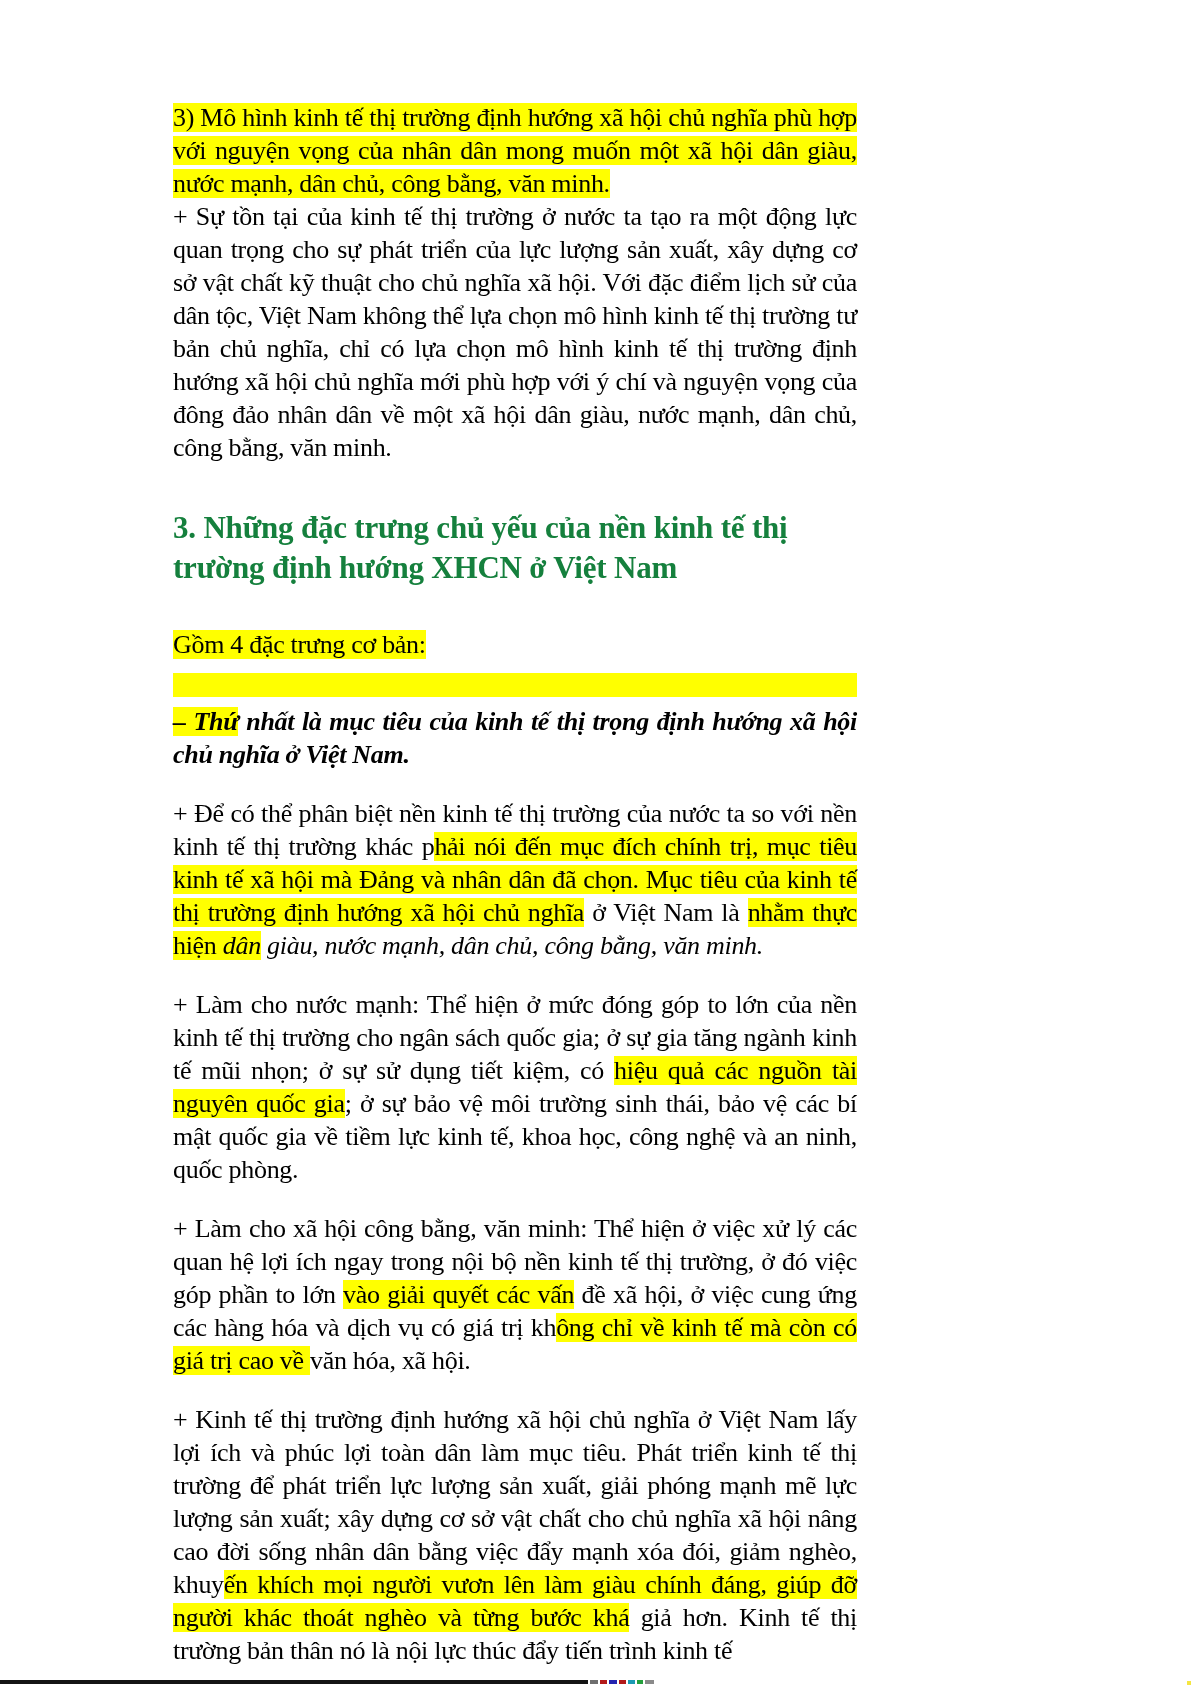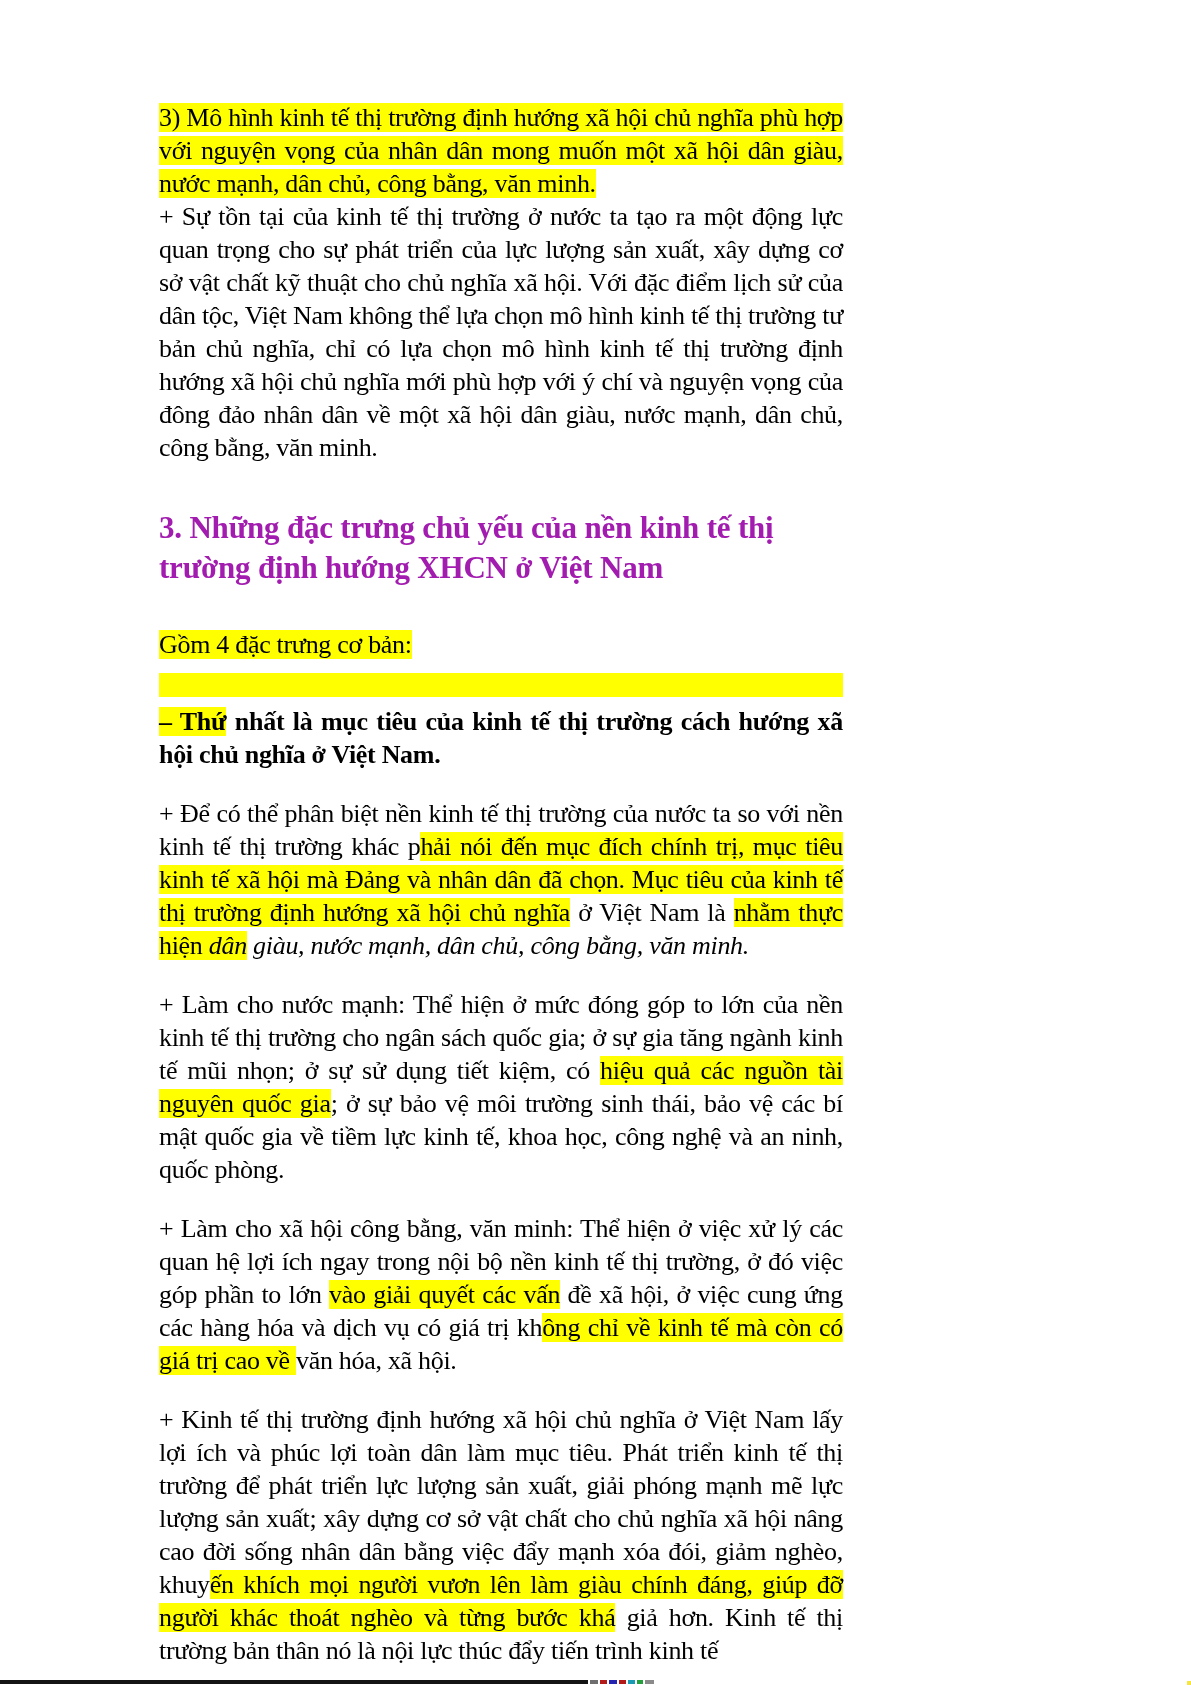--- a/index.html
+++ b/index.html
@@ -3,33 +3,33 @@
 <meta charset="utf-8">
 <style>
   html,body{margin:0;padding:0;}
   body{
     width:1191px;height:1685px;position:relative;overflow:hidden;
     background:#ffffff;
     font-family:"Liberation Serif","DejaVu Serif",serif;
     color:#000000;
   }
   .page{
-    position:absolute;top:0;left:3px;width:944px;height:1685px;
+    position:absolute;top:0;left:17px;width:944px;height:1685px;
     padding:101px 104px 0 156px;box-sizing:border-box;
   }
   .para{
     font-size:26px;line-height:33px;text-align:justify;
     letter-spacing:-0.3px;margin:0;
   }
   .para + .para.gap{margin-top:26px;}
   .hl{background:#ffff00;}
   .it{font-style:italic;}
-  .bi{font-weight:bold;}
+  .bi{font-style:italic;font-weight:bold;}
   .heading{
-    font-size:31px;line-height:40px;color:#a21caf;
+    font-size:31px;line-height:40px;color:#15803d;
     margin:44px 0 40px 0;text-align:left;letter-spacing:-0.2px;
   }
   .gom{margin-top:0;}
   .empty-hl-line{
     height:24px;background:#ffff00;margin:12px 0 8px 0;width:100%;
   }
   .thu-nhat{margin-top:0;}
   
   .artifact-bar{
     position:absolute;left:0;bottom:1px;height:4px;width:588px;
@@ -56,21 +56,21 @@
   <p class="para"><span class="hl">3) Mô hình kinh tế thị trường định hướng xã hội chủ nghĩa phù hợp với nguyện vọng của nhân dân mong muốn một xã hội dân giàu, nước mạnh, dân chủ, công bằng, văn minh.</span></p>
 
   <p class="para"><span>+ Sự tồn tại của kinh tế thị trường ở nước ta tạo ra một động lực quan trọng cho sự phát triển của lực lượng sản xuất, xây dựng cơ sở vật chất kỹ thuật cho chủ nghĩa xã hội. Với đặc điểm lịch sử của dân tộc, Việt Nam không thể lựa chọn mô hình kinh tế thị trường tư bản chủ nghĩa, chỉ có lựa chọn mô hình kinh tế thị trường định hướng xã hội chủ nghĩa mới phù hợp với ý chí và nguyện vọng của đông đảo nhân dân về một xã hội dân giàu, nước mạnh, dân chủ, công bằng, văn minh.</span></p>
 
   <h2 class="heading"><span>3. Những đặc trưng chủ yếu của nền kinh tế thị trường định hướng XHCN ở Việt Nam</span></h2>
 
   <p class="para gom"><span class="hl">Gồm 4 đặc trưng cơ bản:</span></p>
 
   <div class="empty-hl-line"></div>
 
-  <p class="para thu-nhat"><span class="hl bi">– Thứ</span><span class="bi"> nhất là mục tiêu của kinh tế thị trường cách hướng xã hội chủ nghĩa ở Việt Nam.</span></p>
+  <p class="para thu-nhat"><span class="hl bi">– Thứ</span><span class="bi"> nhất là mục tiêu của kinh tế thị trọng định hướng xã hội chủ nghĩa ở Việt Nam.</span></p>
 
   <p class="para gap"><span>+ Để có thể phân biệt nền kinh tế thị trường của nước ta so với nền kinh tế thị trường khác p</span><span class="hl">hải nói đến mục đích chính trị, mục tiêu kinh tế xã hội mà Đảng và nhân dân đã chọn. Mục tiêu của kinh tế thị trường định hướng xã hội chủ nghĩa</span><span> ở Việt Nam là </span><span class="hl">nhằm thực hiện </span><span class="hl it">dân</span><span class="it"> giàu, nước mạnh, dân chủ, công bằng, văn minh.</span></p>
 
 
   <p class="para gap"><span>+ Làm cho nước mạnh: Thể hiện ở mức đóng góp to lớn của nền kinh tế thị trường cho ngân sách quốc gia; ở sự gia tăng ngành kinh tế mũi nhọn; ở sự sử dụng tiết kiệm, có </span><span class="hl">hiệu quả các nguồn tài nguyên quốc gia</span><span>; ở sự bảo vệ môi trường sinh thái, bảo vệ các bí mật quốc gia về tiềm lực kinh tế, khoa học, công nghệ và an ninh, quốc phòng.</span></p>
 
   <p class="para gap"><span>+ Làm cho xã hội công bằng, văn minh: Thể hiện ở việc xử lý các quan hệ lợi ích ngay trong nội bộ nền kinh tế thị trường, ở đó việc góp phần to lớn </span><span class="hl">vào giải quyết các vấn</span><span> đề xã hội, ở việc cung ứng các hàng hóa và dịch vụ có giá trị kh</span><span class="hl">ông chỉ về kinh tế mà còn có giá trị cao về </span><span>văn hóa, xã hội.</span></p>
 
   <p class="para gap"><span>+ Kinh tế thị trường định hướng xã hội chủ nghĩa ở Việt Nam lấy lợi ích và phúc lợi toàn dân làm mục tiêu. Phát triển kinh tế thị trường để phát triển lực lượng sản xuất, giải phóng mạnh mẽ lực lượng sản xuất; xây dựng cơ sở vật chất cho chủ nghĩa xã hội nâng cao đời sống nhân dân bằng việc đẩy mạnh xóa đói, giảm nghèo, khuy</span><span class="hl">ến khích mọi người vươn lên làm giàu chính đáng, giúp đỡ người khác thoát nghèo và từng bước khá</span><span> giả hơn. Kinh tế thị trường bản thân nó là nội lực thúc đẩy tiến trình kinh tế</span></p>
 

